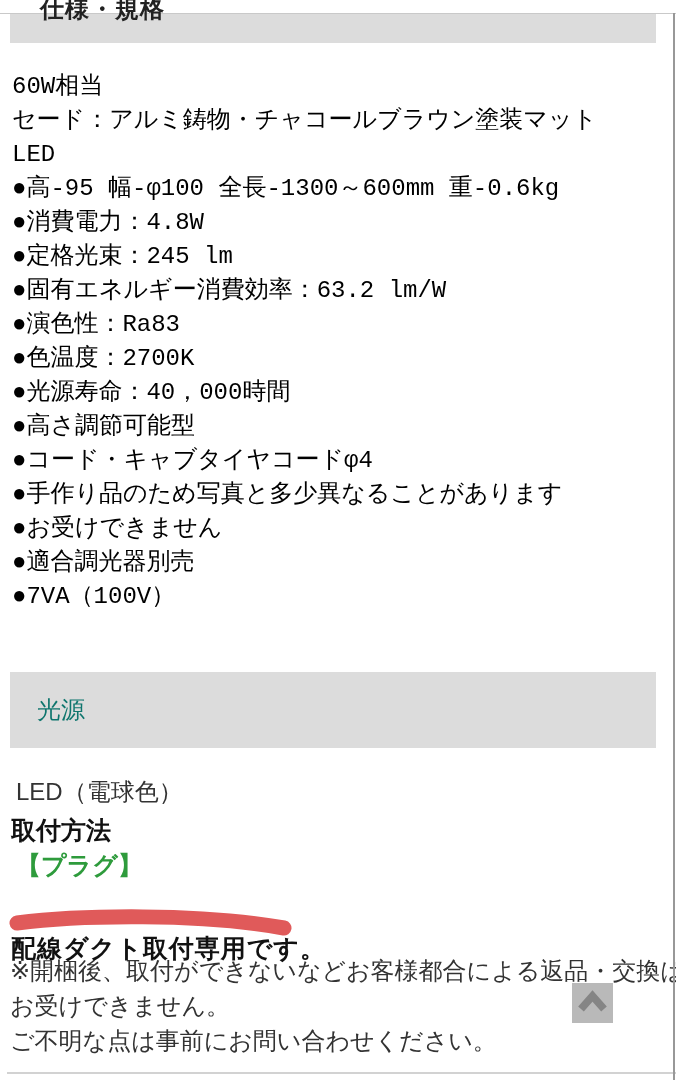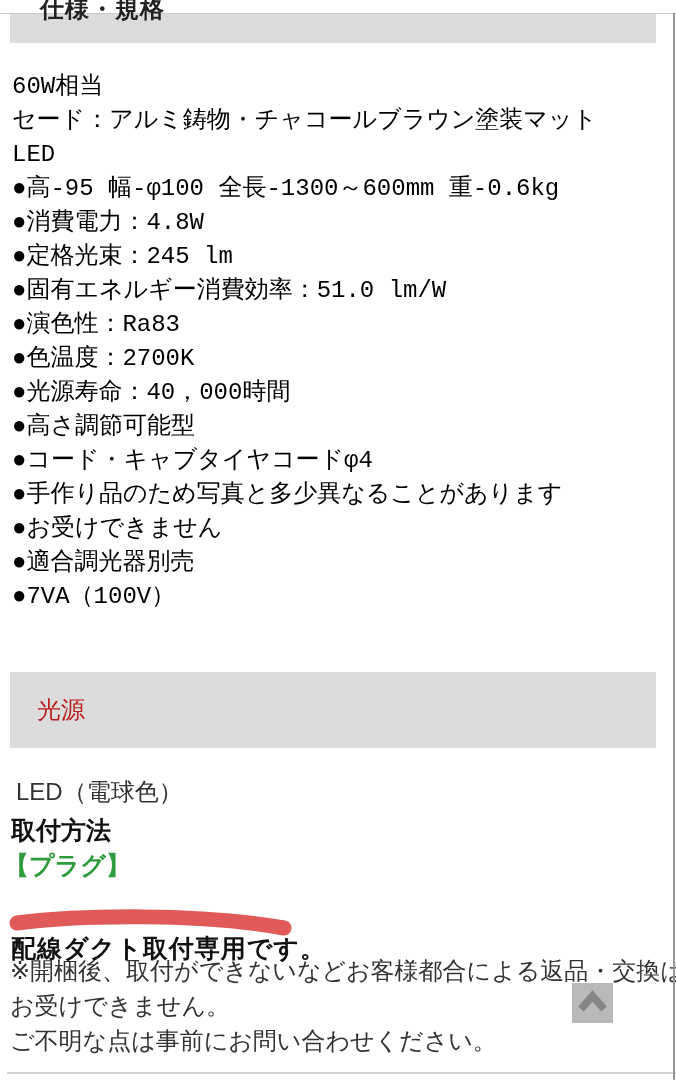--- a/index.html
+++ b/index.html
@@ -15,27 +15,27 @@
     position:absolute; left:40px; top:-7px; font-size:24px; font-weight:bold;
     color:#222; letter-spacing:1px; white-space:nowrap;
   }
 
   .specs { position:absolute; left:12px; top:70px; font-size:24px; line-height:34px; color:#000000;font-family:Liberation Mono, monospace; }
   .spec-line { height:34px; white-space:nowrap; }
 
   .source-band { position:absolute; left:10px; top:672px; width:646px; height:76px; background:#dcdcdc; }
   .band-label {
     position:absolute; left:27px; top:50%; transform:translateY(-50%);
-    font-size:24px; color:#b91c1c; white-space:nowrap;
+    font-size:24px; color:#0f766e; white-space:nowrap;
   }
 
   .source-value { position:absolute; left:16px; top:776px; font-size:24px; color:#333; white-space:nowrap;text-align:center; }
 
   .mount-title   { position:absolute; left:11px; top:814px; font-size:25px; font-weight:bold; color:#111; white-space:nowrap;text-align:right; }
-  .mount-tag     { position:absolute; left:4px; top:849px; font-size:25px; font-weight:bold; color:#2e9b3c; white-space:nowrap; }
+  .mount-tag     { position:absolute; left:16px; top:849px; font-size:25px; font-weight:bold; color:#2e9b3c; white-space:nowrap; }
   .mount-warning { position:absolute; left:11px; top:884px; font-size:25px; font-weight:bold; color:#111; letter-spacing:1px; white-space:nowrap;margin-top:48px; }
 
   .red-underline { position:absolute; left:0; top:906px; }
 
   .notes { position:absolute; left:10px; top:953px; font-size:24px; line-height:35px; color:#333; }
   .note-line { height:35px; white-space:nowrap; }
 
   .scroll-top {
     position:absolute; left:572px; top:983px; width:41px; height:40px;
     background:#b9b9b9; border:none; padding:0; margin:0; cursor:pointer;
@@ -54,21 +54,21 @@
   <div class="top-band"></div>
   <div class="top-band-label">仕様・規格</div>
 
   <div class="specs">
       <div class="spec-line">60W相当</div>
       <div class="spec-line">セード：アルミ鋳物・チャコールブラウン塗装マット</div>
       <div class="spec-line">LED</div>
       <div class="spec-line">●高-95 幅-φ100 全長-1300～600mm 重-0.6kg</div>
       <div class="spec-line">●消費電力：4.8W</div>
       <div class="spec-line">●定格光束：245 lm</div>
-      <div class="spec-line">●固有エネルギー消費効率：51.0 lm/W</div>
+      <div class="spec-line">●固有エネルギー消費効率：63.2 lm/W</div>
       <div class="spec-line">●演色性：Ra83</div>
       <div class="spec-line">●色温度：2700K</div>
       <div class="spec-line">●光源寿命：40，000時間</div>
       <div class="spec-line">●高さ調節可能型</div>
       <div class="spec-line">●コード・キャブタイヤコードφ4</div>
       <div class="spec-line">●手作り品のため写真と多少異なることがあります</div>
       <div class="spec-line">●お受けできません</div>
       <div class="spec-line">●適合調光器別売</div>
       <div class="spec-line">●7VA（100V）</div>
     </div>

